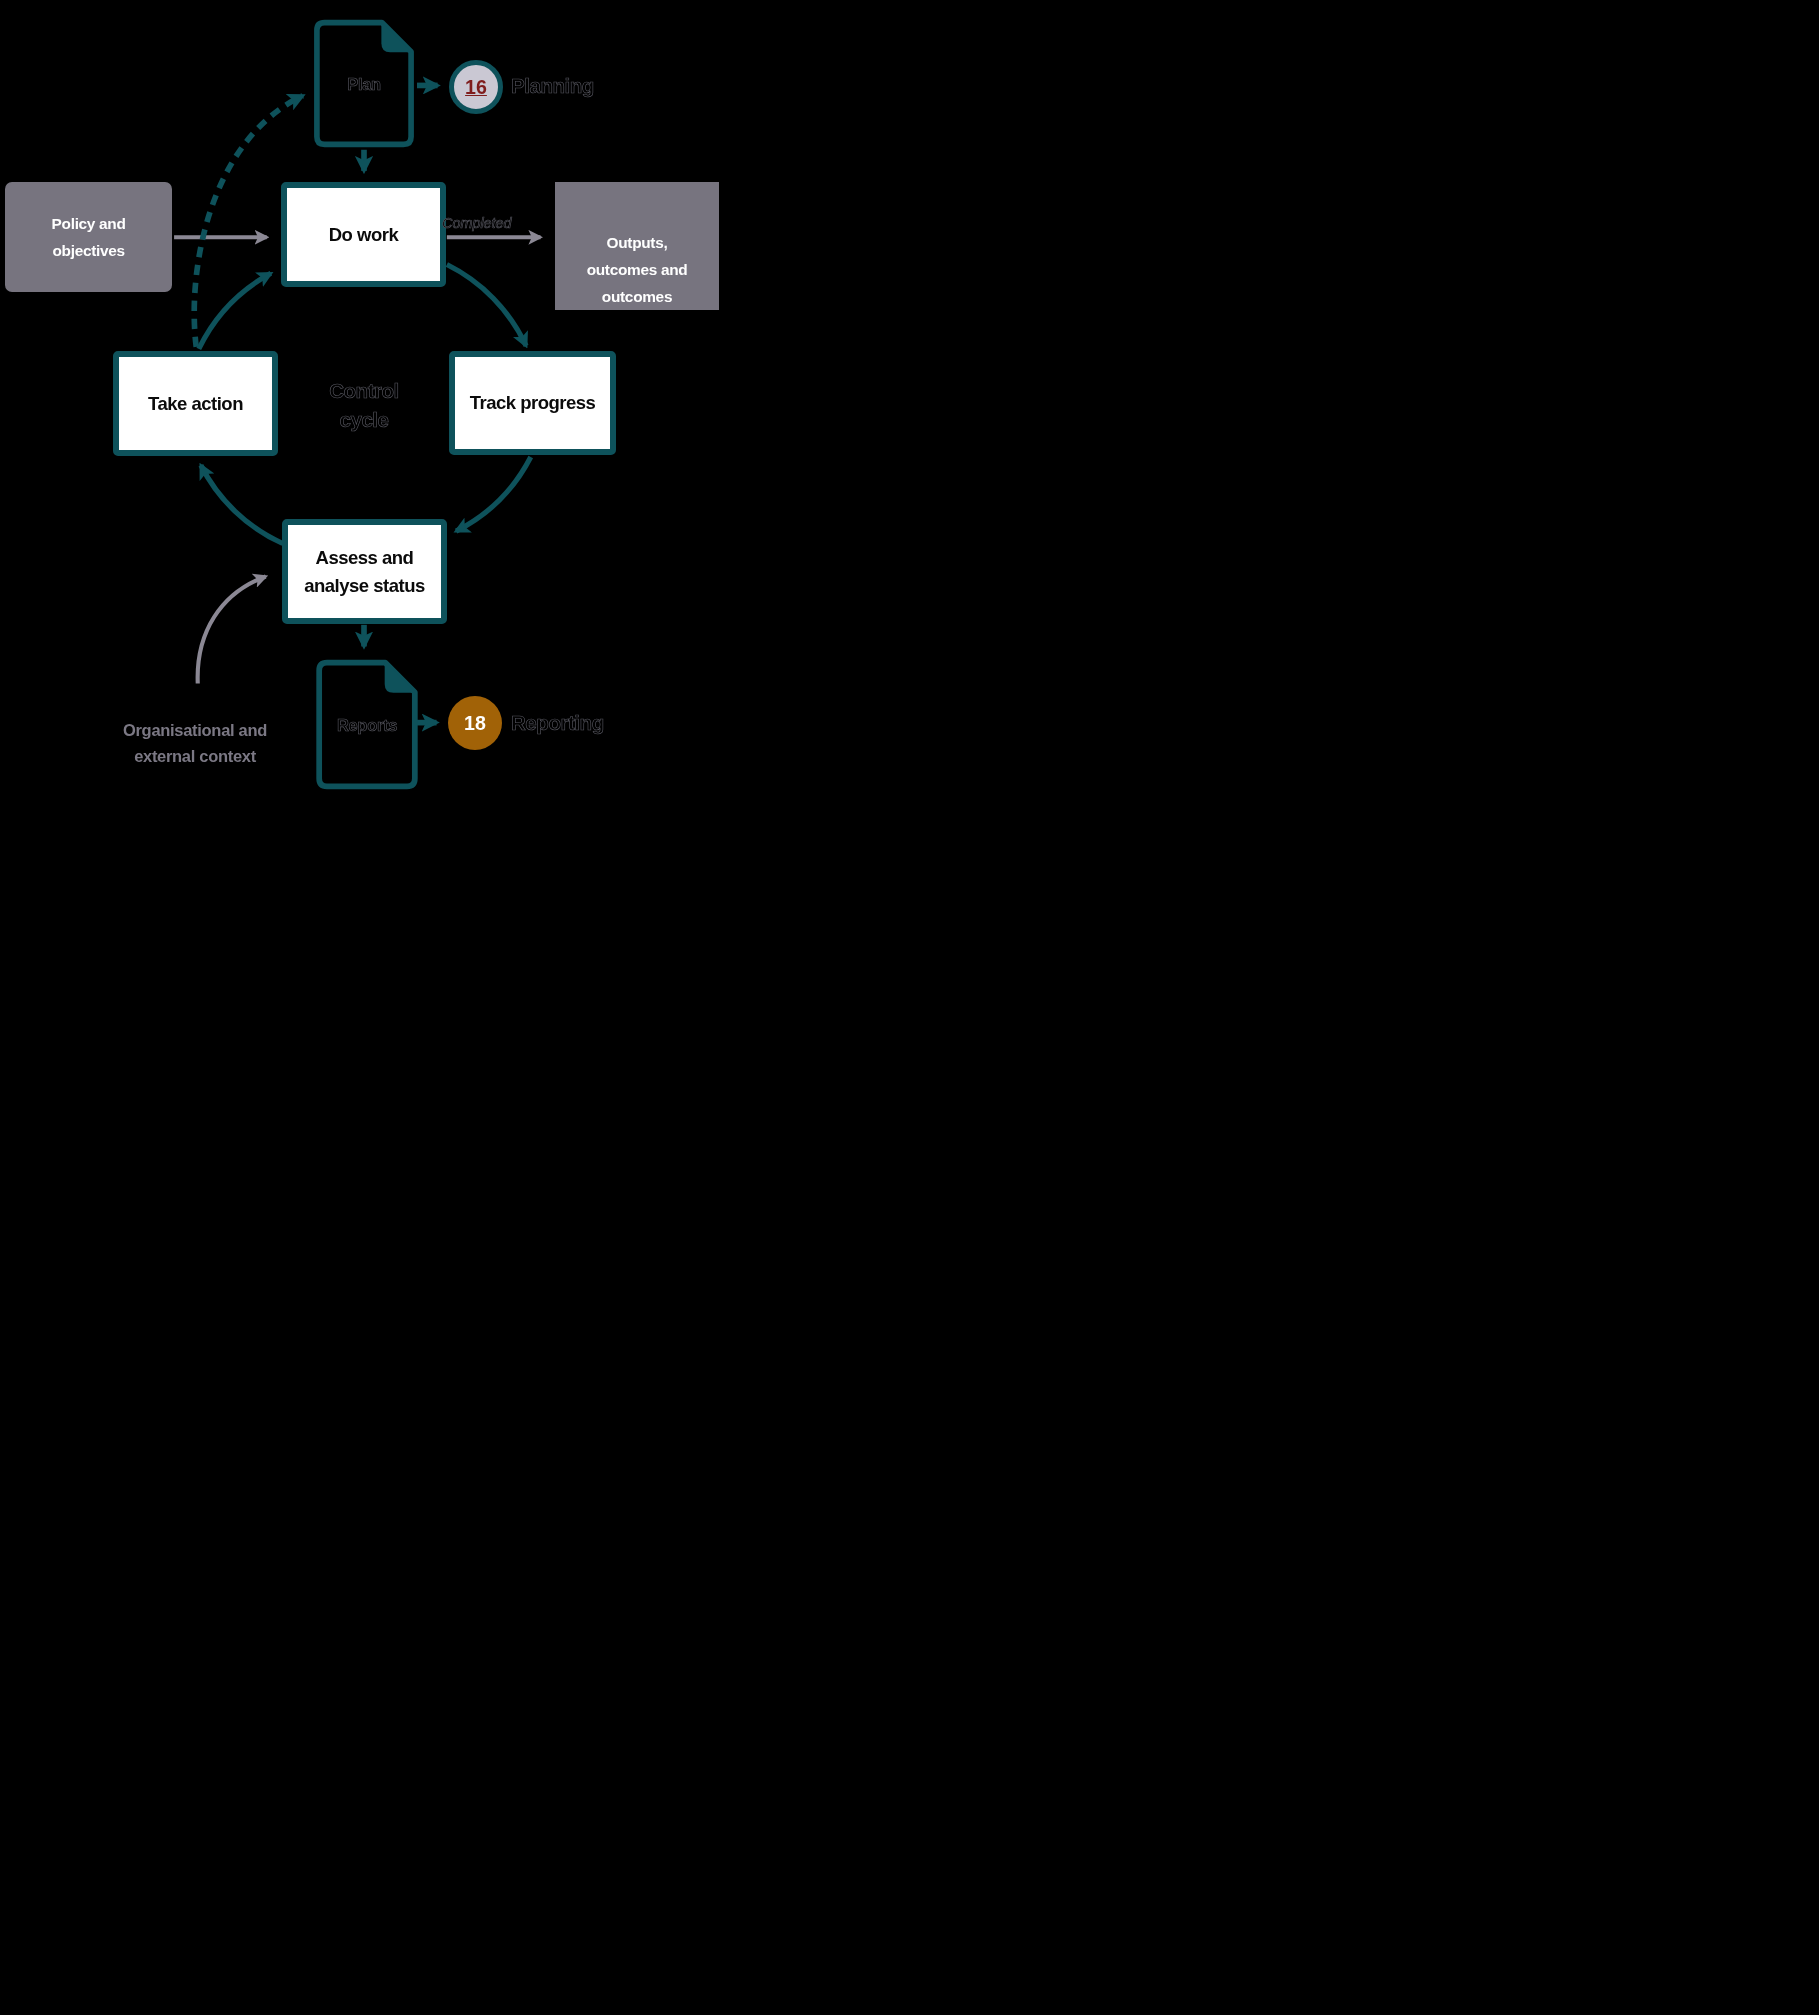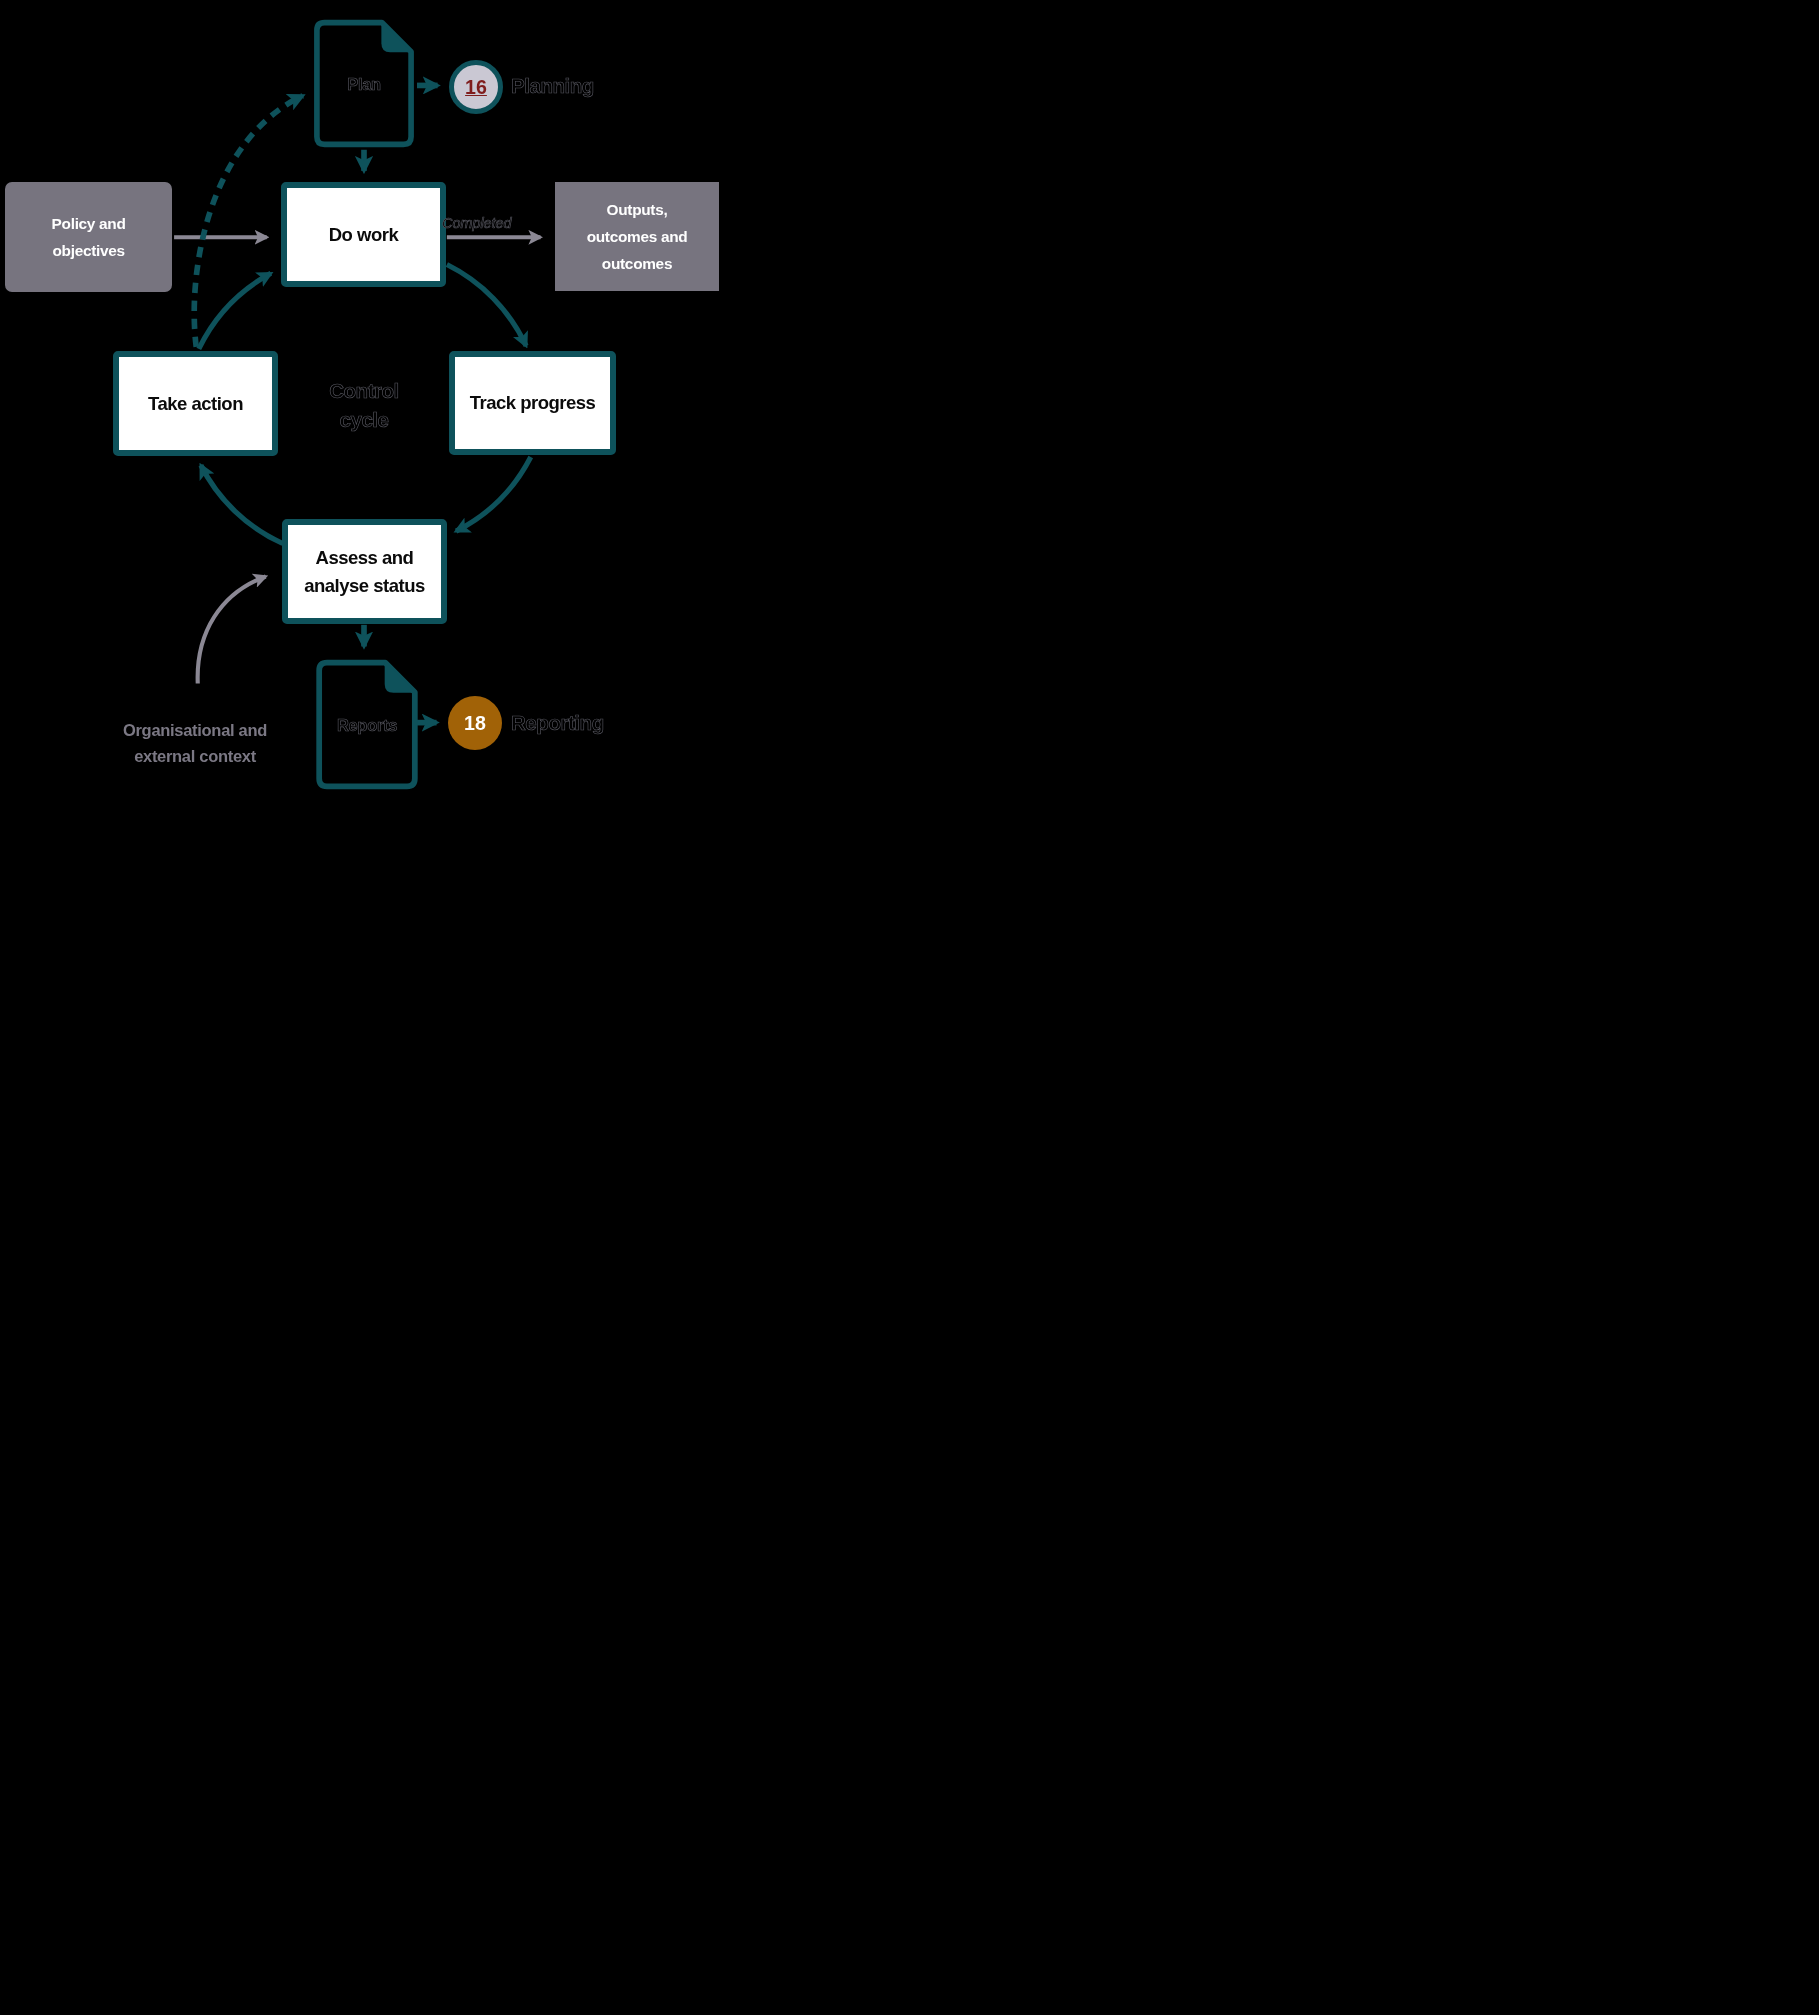--- a/index.html
+++ b/index.html
@@ -91,21 +91,21 @@
     <span class="line">Policy and</span>
     <span class="line">objectives</span>
   </div>
 
   <div class="box white-box" style="left:281px;top:182px;width:165px;height:105px;">
     <span>Do work</span>
   </div>
 
   <span class="completed-label hidden-text" style="left:442px;top:223px;">Completed</span>
 
-  <div class="box gray-box" style="left:555px;top:182px;width:164px;height:109px;">
+  <div class="box gray-box" style="left:555px;top:182px;width:164px;height:128px;justify-content:flex-end;">
     <span class="line">Outputs,</span>
     <span class="line">outcomes and</span>
     <span class="line">outcomes</span>
   </div>
 
   <div class="box white-box" style="left:113px;top:351px;width:165px;height:105px;">
     <span>Take action</span>
   </div>
 
   <div class="center-label hidden-text" style="left:287px;top:376px;">

